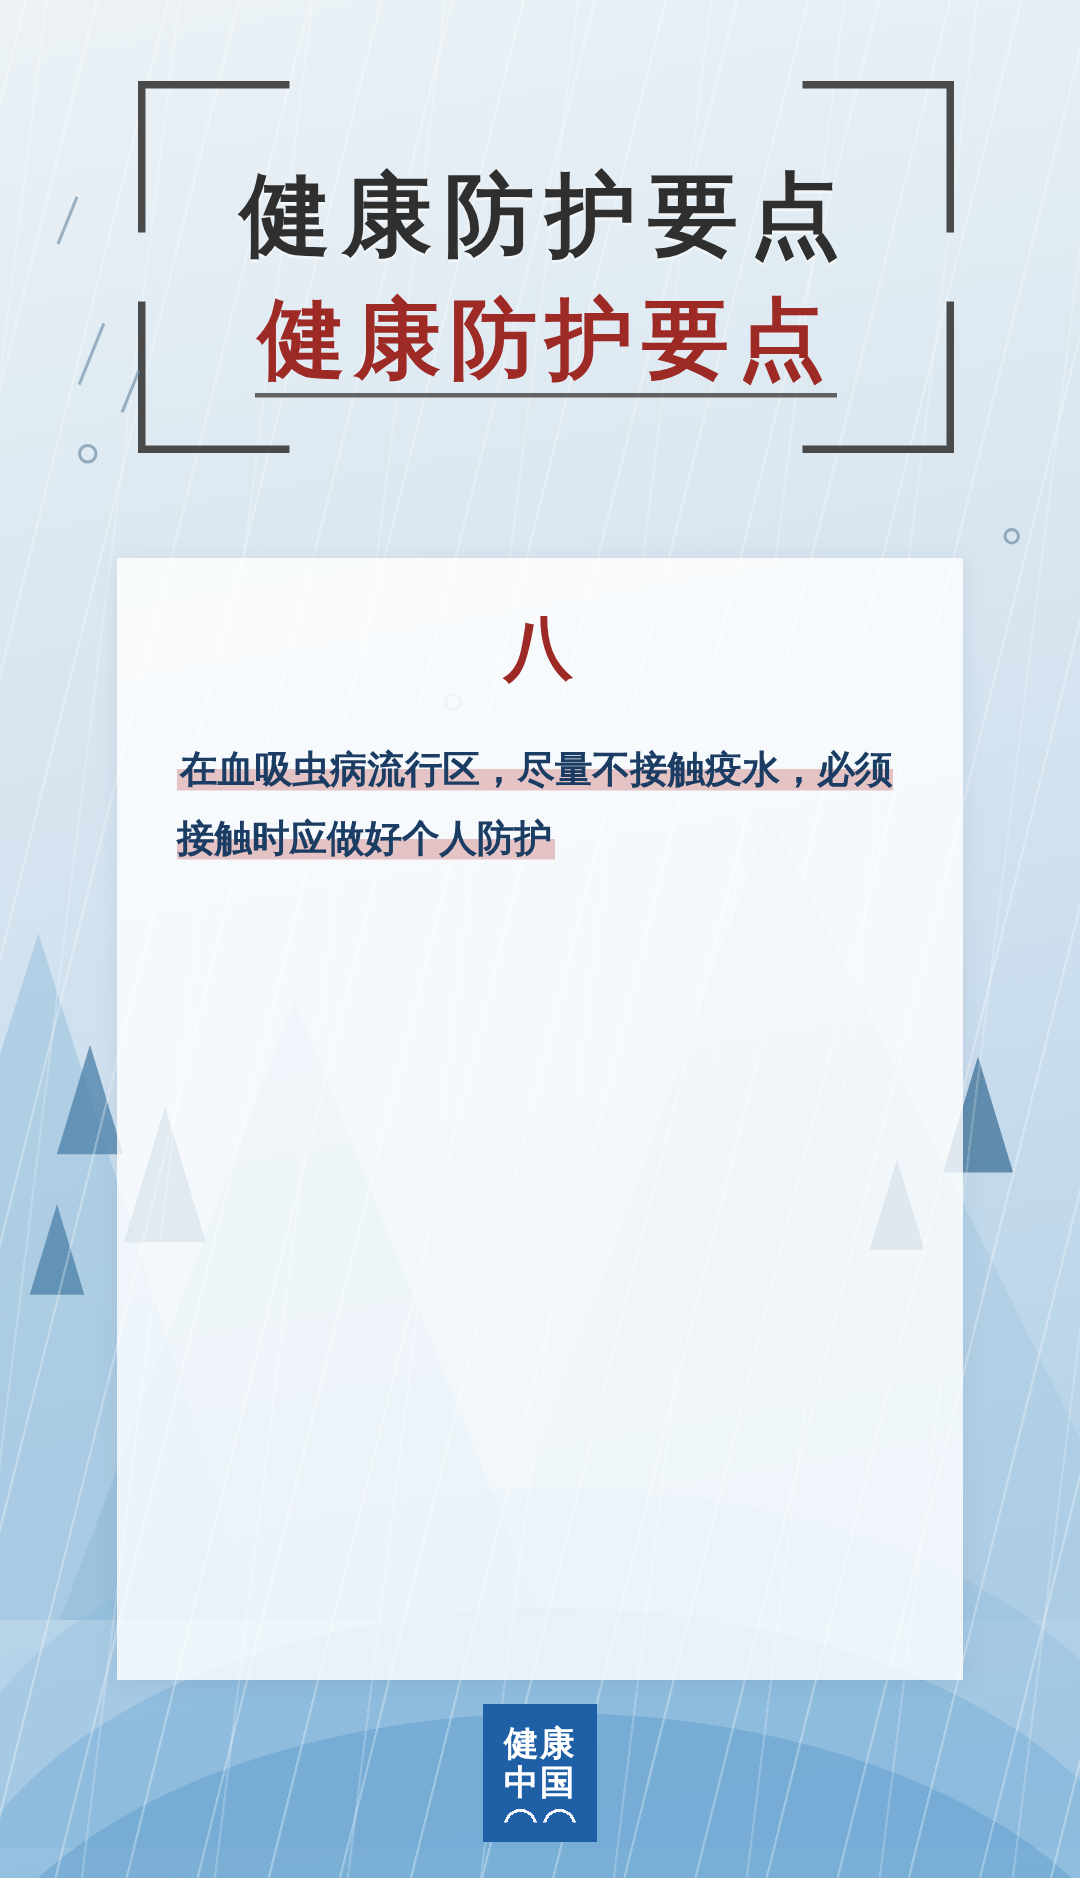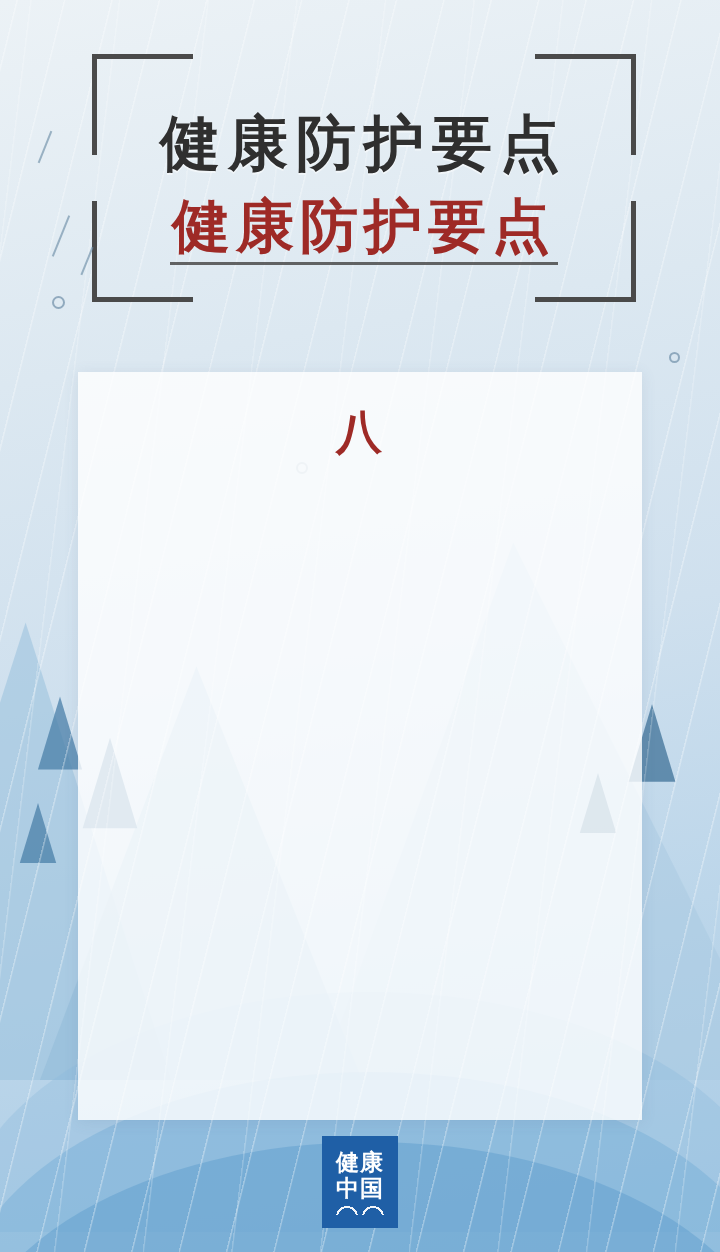--- a/index.html
+++ b/index.html
@@ -278,20 +278,23 @@
 
   <div class="deco-circle dc1"></div>
   <div class="deco-circle dc2"></div>
   <div class="deco-circle dc3"></div>
   <div class="slash s1"></div>
   <div class="slash s2"></div>
   <div class="slash s3"></div>
 
   <div class="card">
     <div class="card-number">八</div>
+    <div class="card-heading">
+      <span class="hl">在血吸虫病流行区，尽量不接触疫水，必须接触时应做好个人防护</span>
+    </div>
   </div>
 
   <div class="footer-logo">
     <div>健康</div>
     <div>中国</div>
     <div class="wavemark"></div>
   </div>
 
 </div>
 

